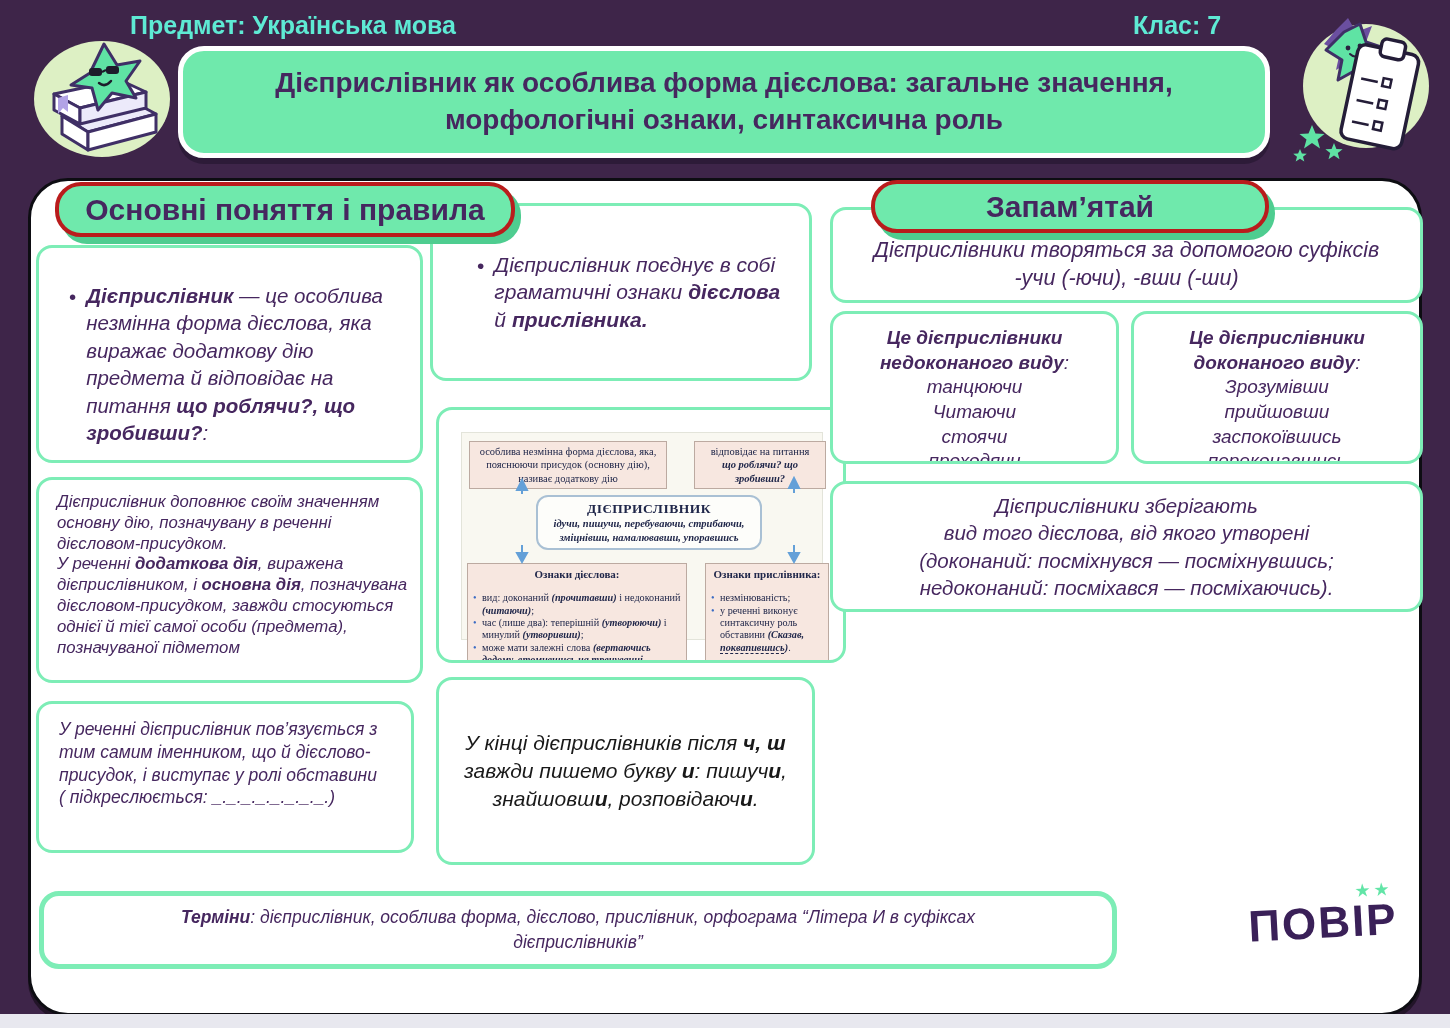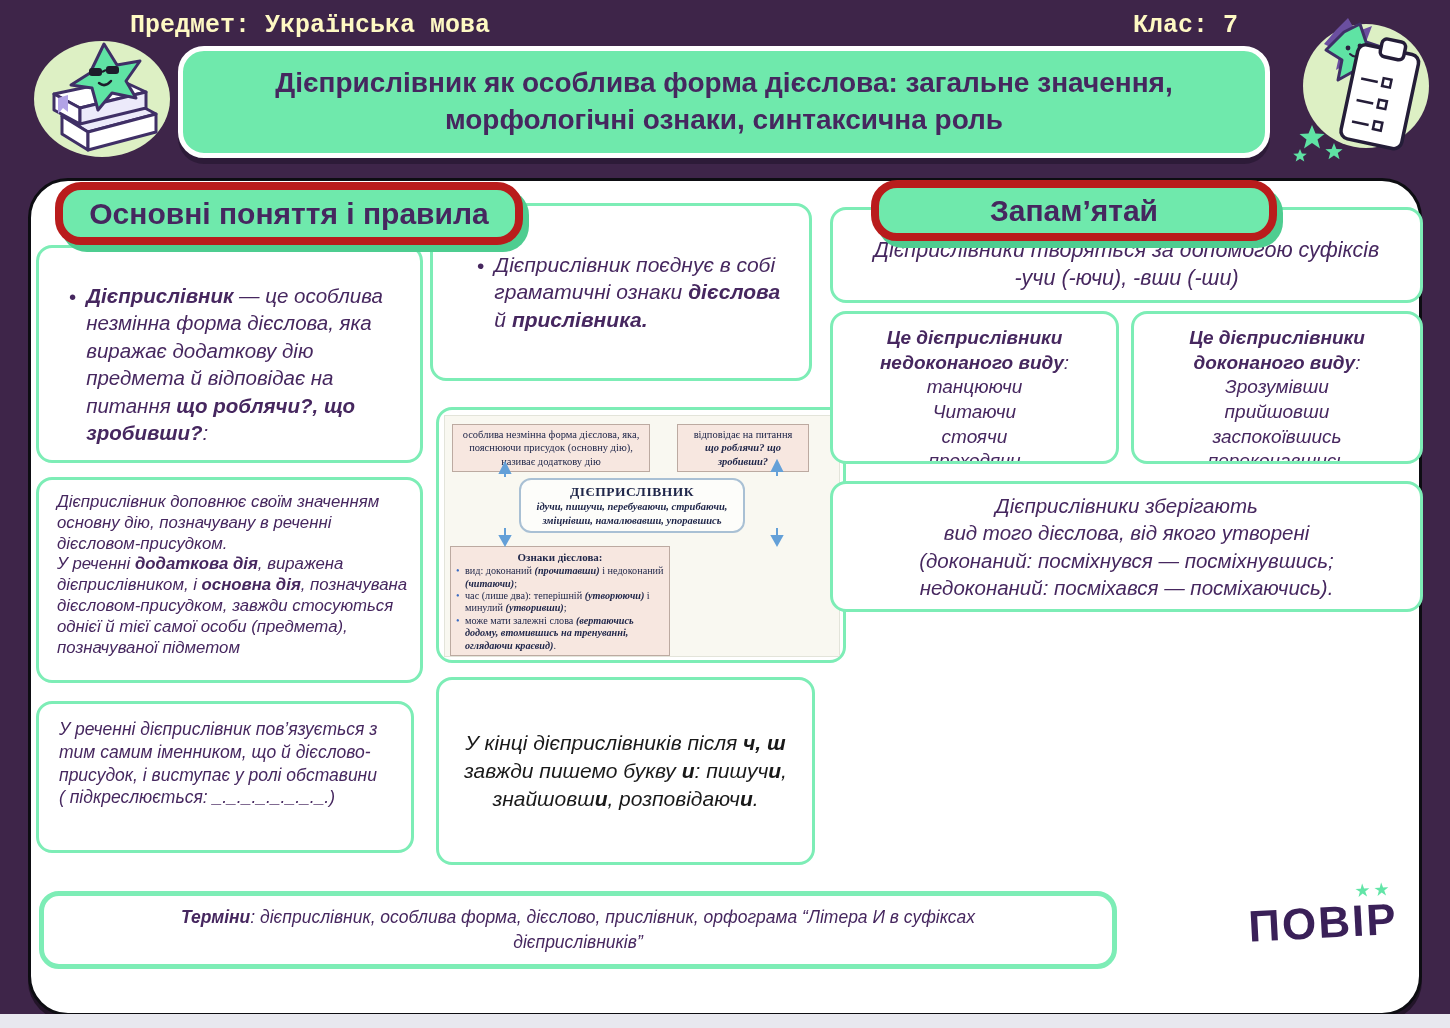--- a/index.html
+++ b/index.html
@@ -11,42 +11,42 @@
     --scan_navy:#20274a;
     --arrow_blue:#64a0d8;
   }
   html,body{margin:0;padding:0;background:#1c1320;}
   .page{
     position:relative;width:1450px;height:1028px;overflow:hidden;
     background:var(--purple_bg);
     font-family:"Liberation Sans",sans-serif;
   }
   
-  .topbar-label{position:absolute;color:#fef9c3;font-weight:bold;font-size:25px;z-index:3;font-family:Liberation Mono, monospace;}
+  .topbar-label{position:absolute;color:#5eead4;font-weight:bold;font-size:25px;z-index:3;}
   .subject{left:130px;top:11px;}
   .klass{left:1133px;top:11px;}
 
   .title-card{
     position:absolute;left:178px;top:46px;width:1082px;height:102px;
     background:var(--green);border:5px solid #ffffff;border-radius:26px;
     box-shadow:0 6px 0 rgba(15,8,25,.35);
     display:flex;flex-direction:column;justify-content:center;
     text-align:center;color:var(--text_purple);font-weight:bold;font-size:28px;line-height:1.32;z-index:2;
   }
   .mascot-left{position:absolute;left:26px;top:30px;z-index:4;}
   .mascot-right{position:absolute;left:1286px;top:10px;z-index:4;}
 
   
   .panel{
     position:absolute;left:28px;top:178px;width:1388px;height:832px;
     background:#ffffff;border:3px solid #0d0d12;border-radius:40px;
     box-shadow:0 5px 0 rgba(0,0,0,.45);
   }
   .pill{
-    position:absolute;background:var(--green);border:8px solid #b91c1c;border-radius:26px;
+    position:absolute;background:var(--green);border:4px solid #b91c1c;border-radius:26px;
     box-shadow:6px 7px 0 var(--pill_shadow);
     color:var(--text_purple);font-weight:bold;font-size:30px;
     display:flex;align-items:center;justify-content:center;z-index:6;white-space:nowrap;
   }
   .pill-left{left:24px;top:1px;width:452px;height:47px;}
   .pill-right{left:840px;top:-1px;width:390px;height:45px;}
 
   .card{
     position:absolute;background:#ffffff;border:3px solid var(--green_border);border-radius:16px;
     color:var(--text_purple);font-style:italic;overflow:hidden;box-sizing:border-box;
@@ -72,35 +72,35 @@
   .c-vid-right{left:1100px;top:130px;width:292px;height:153px;}
   .c-zberih{left:799px;top:300px;width:593px;height:131px;text-align:center;font-size:20.5px;line-height:1.32;
     display:flex;align-items:center;justify-content:center;}
   .c-frazeo{left:799px;top:470px;width:593px;height:221px;text-align:center;font-size:21px;line-height:1.32;
     display:flex;align-items:center;justify-content:center;padding:0 18px;}
 
   .c-terms{left:8px;top:710px;width:1078px;height:78px;border-width:5px;border-radius:20px;text-align:center;
     font-size:17.5px;line-height:1.45;display:flex;align-items:center;justify-content:center;padding:0 110px;}
 
   
-  .c-diagram{left:405px;top:226px;width:410px;height:256px;padding:5px;font-style:normal;}
+  .c-diagram{left:405px;top:226px;width:410px;height:256px;padding:22px;font-style:normal;}
   .scan{position:relative;width:100%;height:100%;background:#f9f8f1;border:1px solid #e3e4da;
     font-family:"Liberation Serif",serif;color:var(--scan_navy);}
   .scan i{font-weight:bold;}
   .scan-box{position:absolute;background:#f7e7e0;border:1px solid #bcaaa1;text-align:center;
     font-size:10.5px;line-height:1.28;padding:3px 4px;box-sizing:border-box;}
   .sb-tl{left:7px;top:8px;width:198px;}
   .sb-tr{left:232px;top:8px;width:132px;}
   .center-box{position:absolute;left:74px;top:62px;width:226px;background:#fdfdfa;border:2px solid #a9c0d4;
     border-radius:12px;text-align:center;padding:4px 6px;box-sizing:border-box;}
   .center-title{font-weight:bold;font-size:13.5px;letter-spacing:.5px;}
   .center-ex{font-size:10.5px;font-weight:bold;font-style:italic;line-height:1.3;}
   .sb-bl{left:5px;top:130px;width:220px;height:110px;text-align:left;}
   .sb-br{left:243px;top:130px;width:124px;height:110px;text-align:left;}
-  .scan-h{font-weight:bold;text-align:center;font-size:11px;margin-bottom:1px;}
+  .scan-h{font-weight:bold;text-align:center;font-size:11px;margin-bottom:11px;}
   .scan-item{position:relative;padding-left:10px;font-size:10.2px;line-height:1.22;}
   .scan-item::before{content:"•";color:#3a6bc4;position:absolute;left:1px;top:0;}
   .dashdot{text-decoration:underline;text-decoration-style:dashed;text-underline-offset:2px;}
   .scan-arrows{position:absolute;left:0;top:0;}
 
   
   .logo{position:absolute;left:1218px;top:716px;width:180px;height:76px;transform:rotate(-3deg);}
   .logo-text{font-weight:bold;font-size:44px;letter-spacing:2px;color:#3a2058;font-style:normal;}
   .logo-stars{position:absolute;top:-16px;right:34px;color:#62e5a7;font-size:18px;letter-spacing:3px;}
 
@@ -197,20 +197,25 @@
         <div class="center-box">
           <div class="center-title">ДІЄПРИСЛІВНИК</div>
           <div class="center-ex">ідучи, пишучи, перебуваючи, стрибаючи, зміцнівши, намалювавши, упоравшись</div>
         </div>
         <div class="scan-box sb-bl">
           <div class="scan-h">Ознаки дієслова:</div>
           <div class="scan-item">вид: доконаний <i>(прочитавши)</i> і недоконаний <i>(читаючи)</i>;</div>
           <div class="scan-item">час (лише два): теперішній <i>(утворюючи)</i> і минулий <i>(утворивши)</i>;</div>
           <div class="scan-item">може мати залежні слова <i>(вертаючись додому, втомившись на тренуванні, оглядаючи краєвид)</i>.</div>
         </div>
+        <div class="scan-box sb-br">
+          <div class="scan-h">Ознаки прислівника:</div>
+          <div class="scan-item">незмінюваність;</div>
+          <div class="scan-item">у реченні виконує синтаксичну роль обставини <i>(Сказав, <span class="dashdot">поквапившись</span>)</i>.</div>
+        </div>
         <svg class="scan-arrows" width="367" height="244" viewBox="0 0 367 244">
           <g stroke="#64a0d8" stroke-width="2" fill="#64a0d8">
             <line x1="60" y1="56" x2="60" y2="61"></line>
               <polygon points="55,57 65,57 60,47"></polygon>
             <line x1="332" y1="54" x2="332" y2="60"></line>
               <polygon points="327,55 337,55 332,45"></polygon>
             <line x1="60" y1="112" x2="60" y2="121"></line>
               <polygon points="55,120 65,120 60,129"></polygon>
             <line x1="332" y1="112" x2="332" y2="121"></line>
               <polygon points="327,120 337,120 332,129"></polygon>

